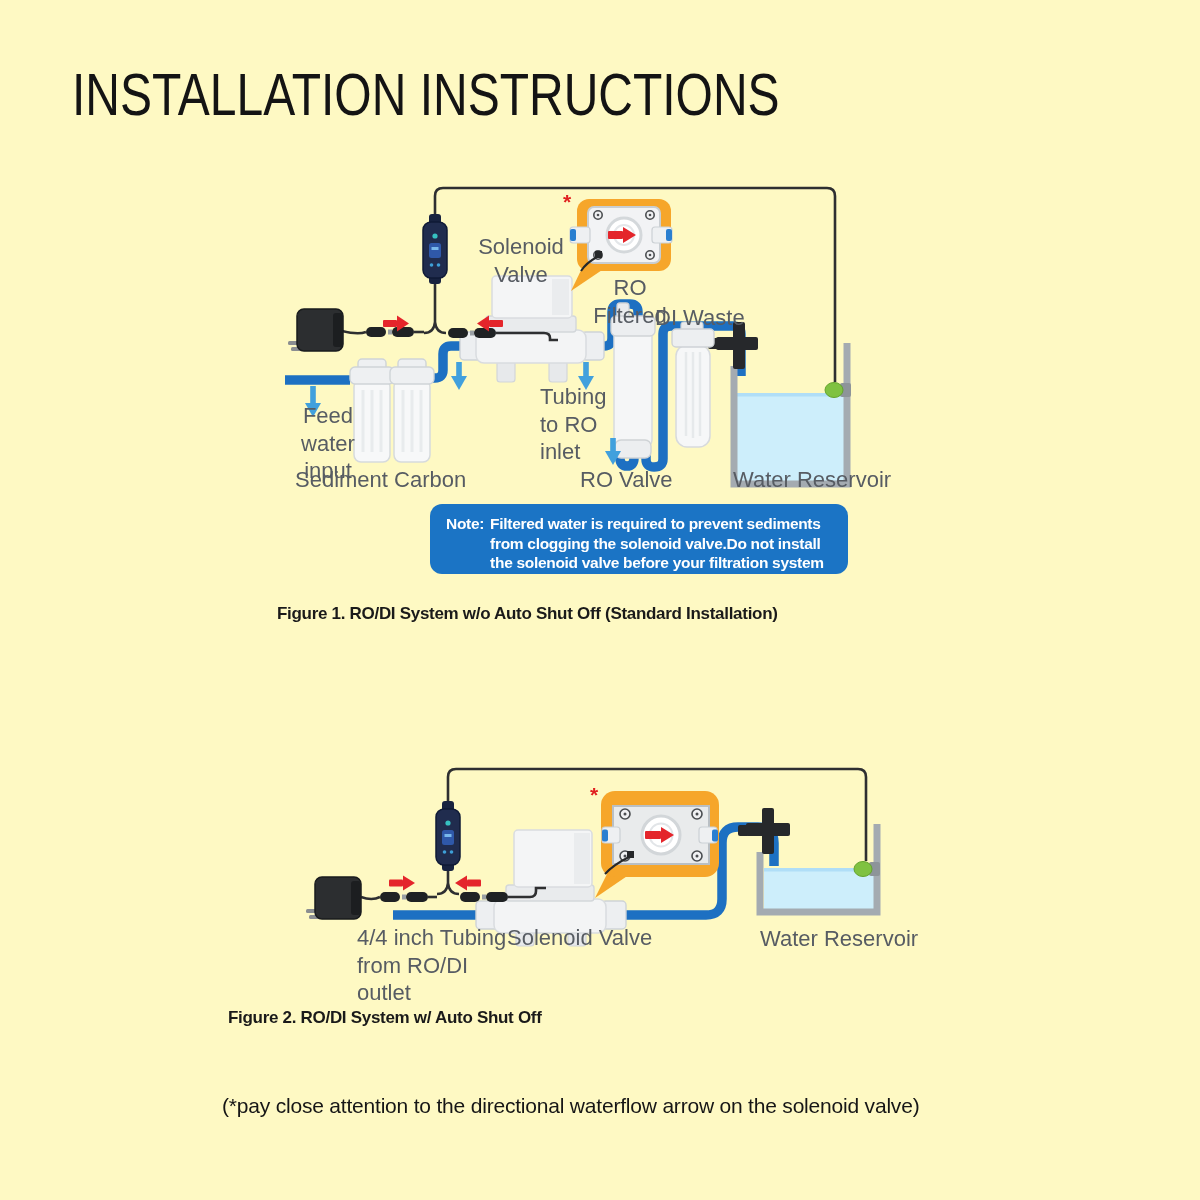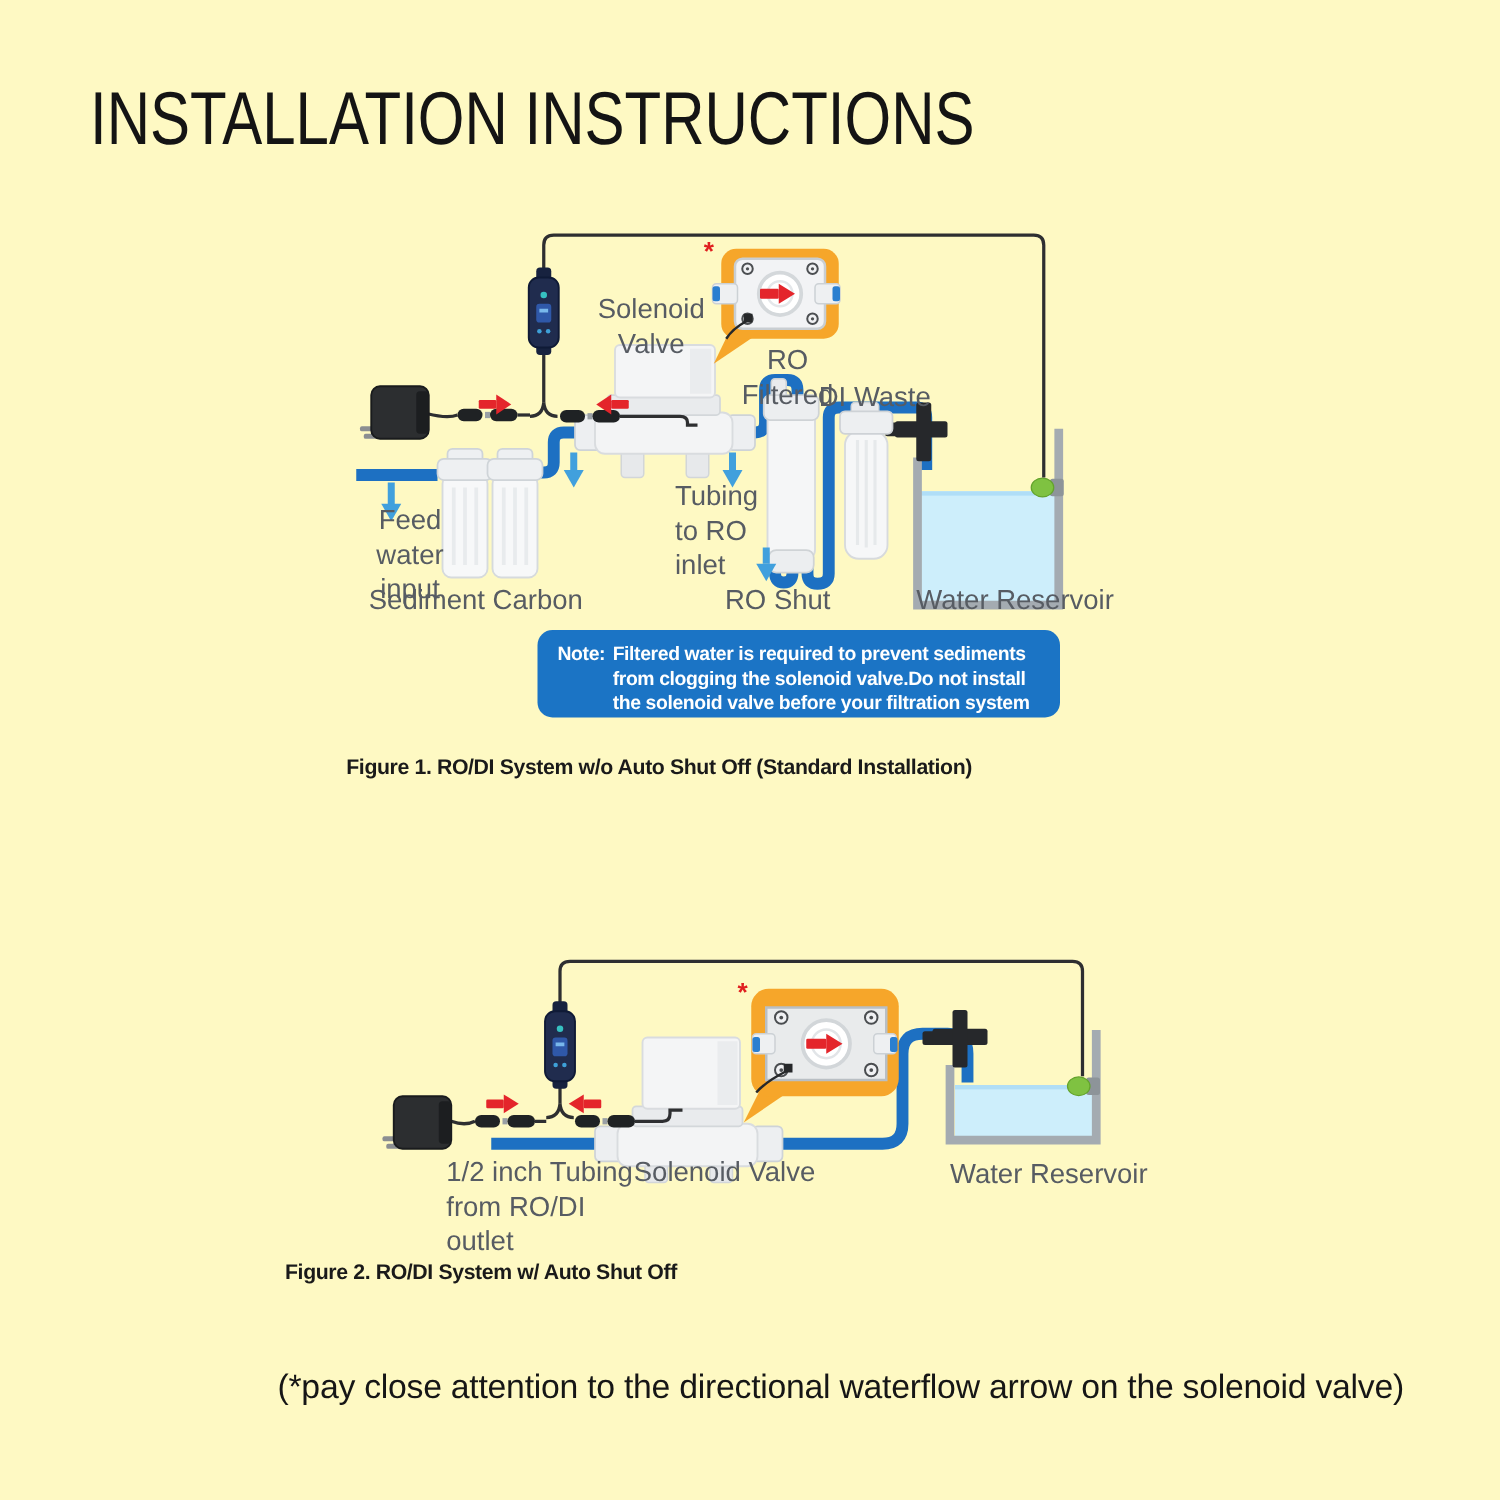--- a/index.html
+++ b/index.html
@@ -6,21 +6,21 @@
   .page{position:relative;width:1200px;height:1200px;background:#fef9c3;
         font-family:Liberation Sans, sans-serif;overflow:hidden;}
   .title{position:absolute;left:72px;top:60px;font-size:60px;font-weight:400;
          color:#141414;white-space:nowrap;letter-spacing:0px;
          transform:scaleX(.8);transform-origin:left top;}
   .caption{position:absolute;font-weight:700;font-size:17px;color:#1a1a1a;
            letter-spacing:-.3px;white-space:nowrap;}
   .lbl{position:absolute;font-size:22px;line-height:1.26;color:#575c63;}
   .center{text-align:center;}
   .nowrap{white-space:nowrap;}
-  .footnote{position:absolute;left:222px;top:1094px;font-size:27px;color:#161616;
+  .footnote{position:absolute;left:222px;top:1094px;font-size:21px;color:#161616;
             white-space:nowrap;letter-spacing:-.2px;}
   .asterisk{position:absolute;color:#e02020;font-size:21px;font-weight:700;}
   .note{position:absolute;left:430px;top:504px;width:418px;height:70px;
         background:#1b74c5;border-radius:12px;color:#fff;display:flex;
         padding:10px 14px 1px 16px;box-sizing:border-box;font-size:15.5px;
         font-weight:600;letter-spacing:-.3px;line-height:19.5px;}
   .note-prefix{margin-right:6px;white-space:nowrap;}
   .note-lines{flex:1;text-align:left;}
   .note-lines div{white-space:nowrap;}
   .fig-svg{position:absolute;}
@@ -183,21 +183,21 @@
     </g>
   </svg>
 
   <div class="asterisk" style="left:563px;top:190px">*</div>
   <div class="lbl center" style="left:478px;top:233px;width:86px">Solenoid Valve</div>
   <div class="lbl center" style="left:582px;top:274px;width:96px">RO Filtered</div>
   <div class="lbl center nowrap" style="left:655px;top:304px;width:76px">DI Waste</div>
   <div class="lbl" style="left:540px;top:383px;width:86px">Tubing to RO inlet</div>
   <div class="lbl center" style="left:278px;top:402px;width:100px">Feed water input</div>
   <div class="lbl center nowrap" style="left:295px;top:466px;width:134px">Sediment Carbon</div>
-  <div class="lbl center nowrap" style="left:580px;top:466px;width:72px">RO Shut</div>
+  <div class="lbl center nowrap" style="left:580px;top:466px;width:72px">RO Valve</div>
   <div class="lbl center nowrap" style="left:733px;top:466px;width:116px">Water Reservoir</div>
 
   <div class="note">
     <div class="note-prefix">Note:</div>
     <div class="note-lines">
       <div>Filtered water is required to prevent sediments</div>
       <div>from clogging the solenoid valve.Do not install</div>
       <div>the solenoid valve before your filtration system</div>
     </div>
   </div>
@@ -304,21 +304,21 @@
       <rect x="627" y="851" width="7" height="7" fill="#26282a"></rect>
       <path d="M629,857 Q613,865 605,874" stroke="#26282a" stroke-width="2" fill="none"></path>
       <g fill="#e4252b">
         <rect x="645" y="831" width="16" height="8" rx="1"></rect>
         <polygon points="661,827 674,835 661,843"></polygon>
       </g>
     </g>
   </svg>
 
   <div class="asterisk" style="left:590px;top:783px">*</div>
-  <div class="lbl" style="left:357px;top:924px;width:166px">1/2 inch Tubing from RO/DI outlet</div>
+  <div class="lbl" style="left:357px;top:924px;width:166px">4/4 inch Tubing from RO/DI outlet</div>
   <div class="lbl nowrap" style="left:507px;top:924px">Solenoid Valve</div>
   <div class="lbl center nowrap" style="left:760px;top:925px;width:118px">Water Reservoir</div>
 
   <div class="caption" style="left:228px;top:1008px">Figure 2. RO/DI System w/ Auto Shut Off</div>
 
   <div class="footnote">(*pay close attention to the directional waterflow arrow on the solenoid valve)</div>
 
 </div>
 
 </body></html>

